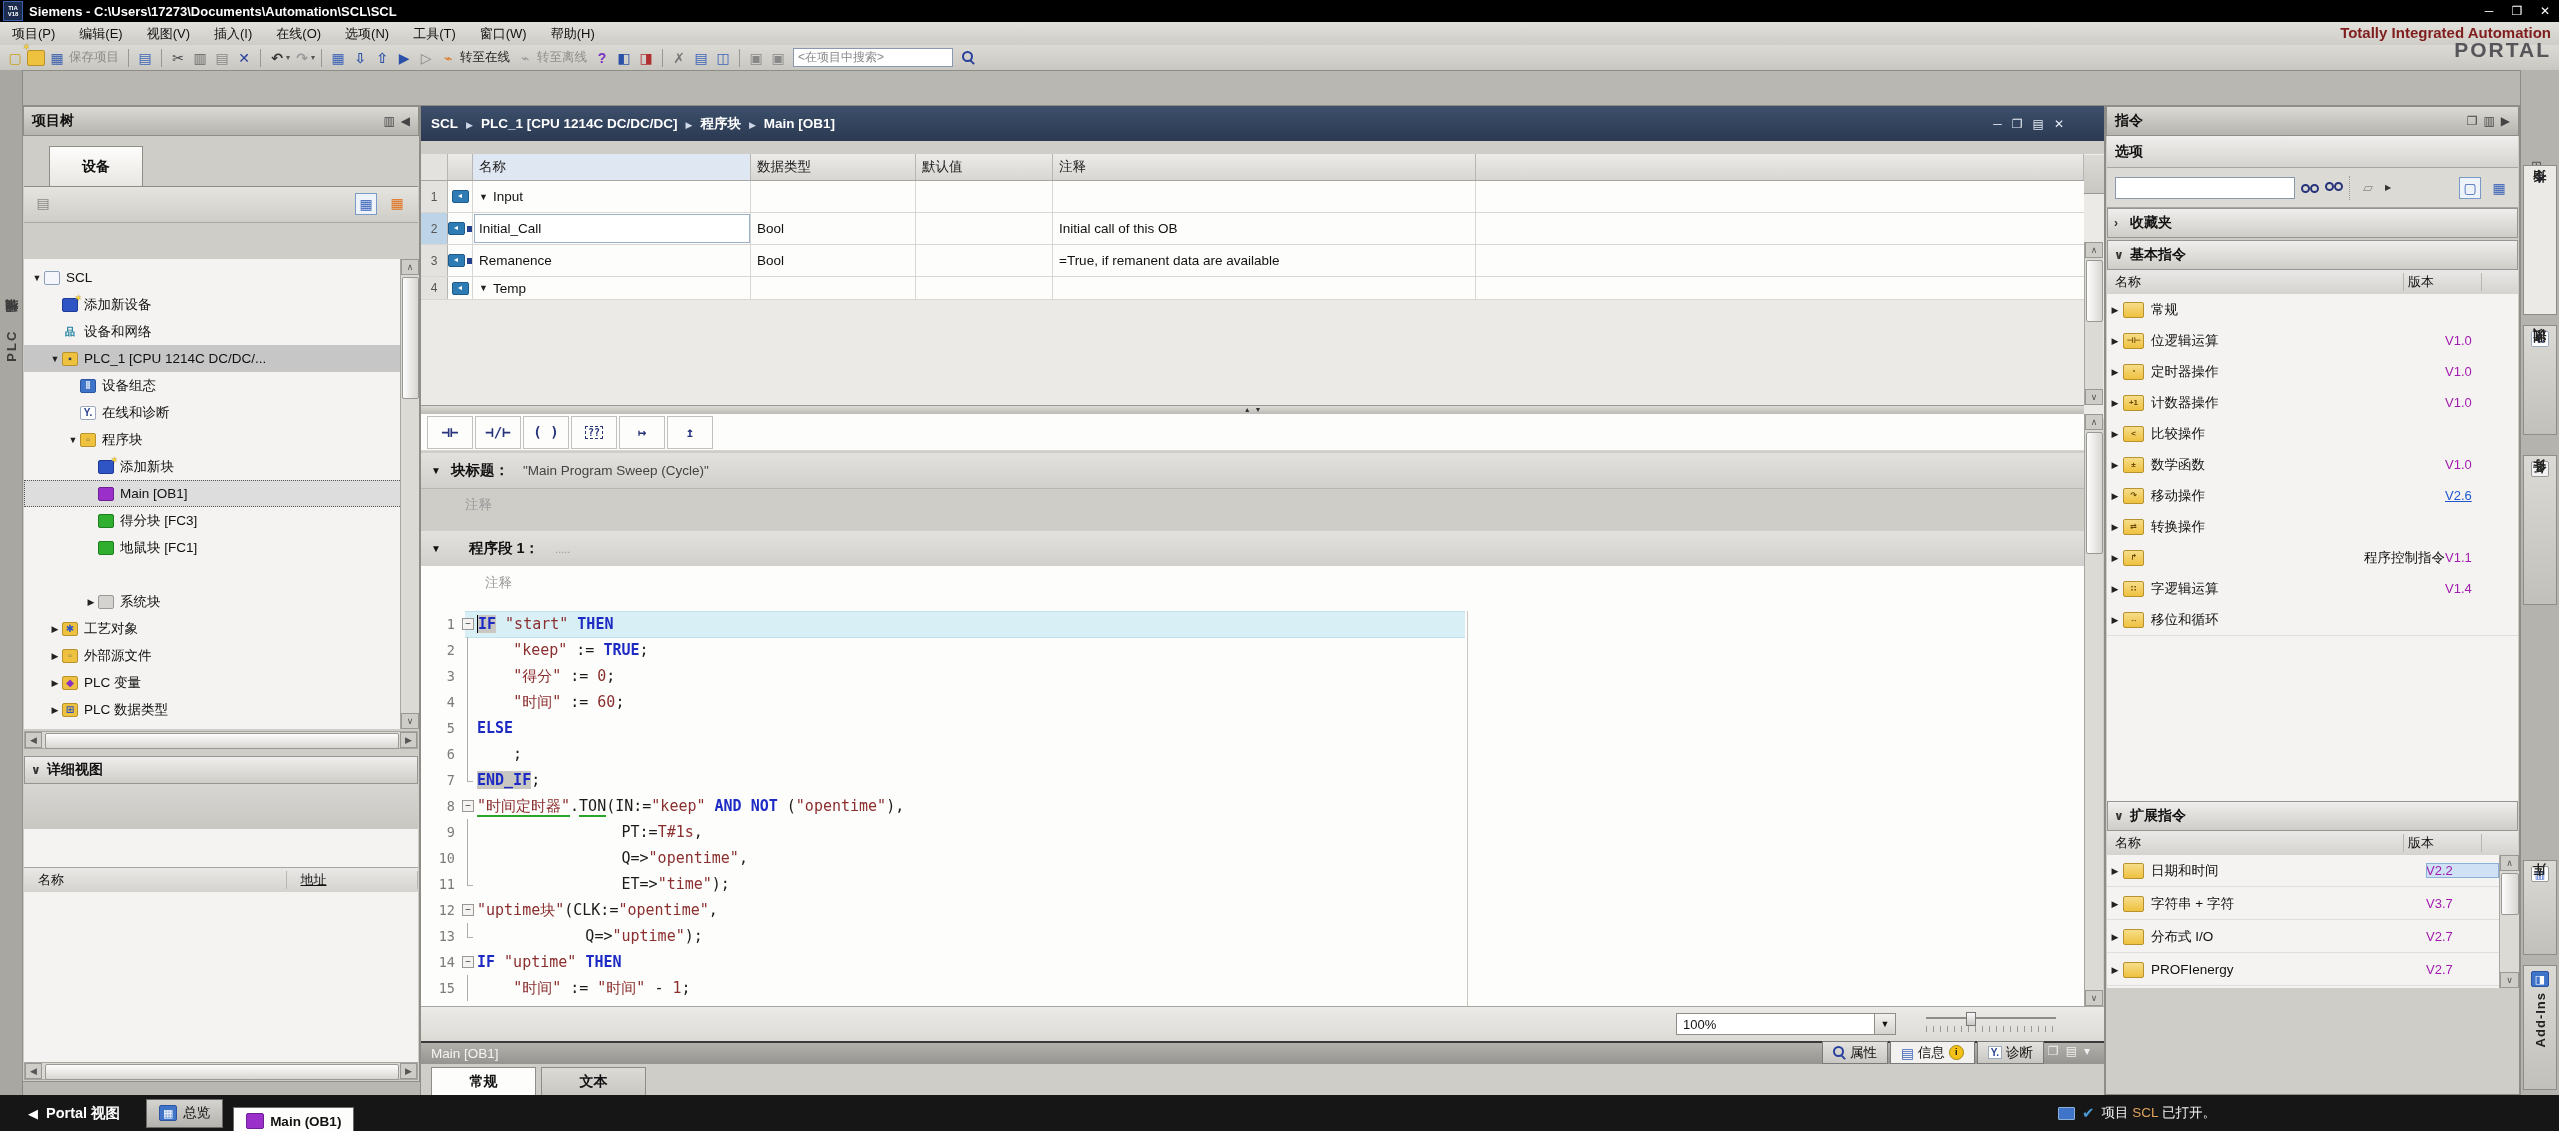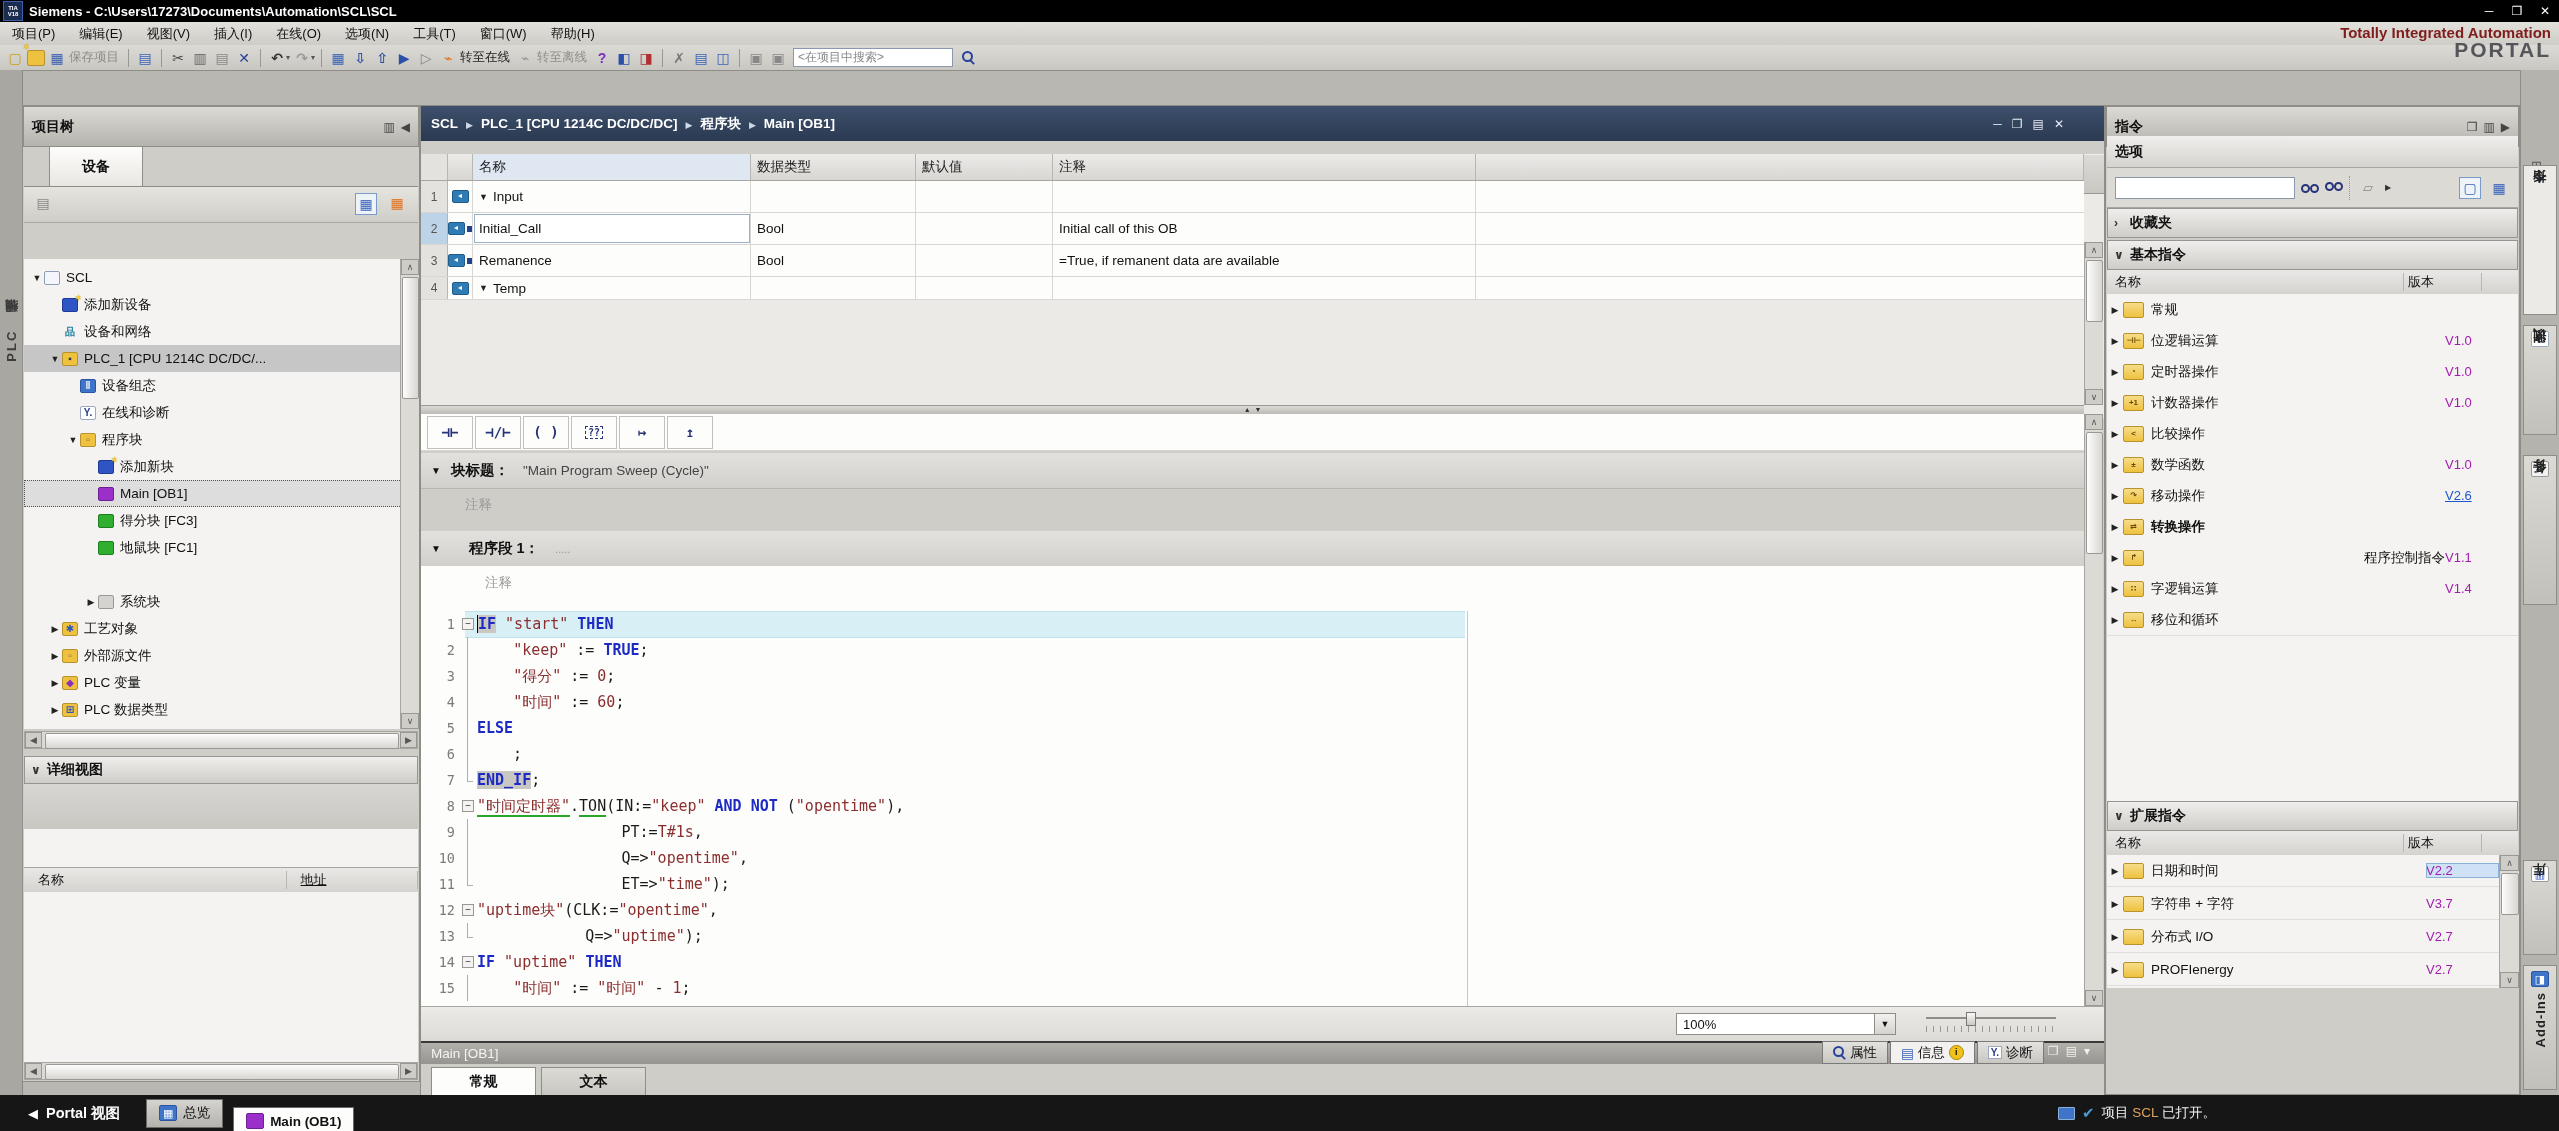--- a/index.html
+++ b/index.html
@@ -33,21 +33,21 @@
   .mag::after{content:"";position:absolute;width:6px;height:2px;background:#27409c;transform:rotate(45deg);left:7px;top:10px;}
   
   .brand{right:8px;top:24px;text-align:right;z-index:5;}
   .brand .b1{font-size:15px;font-weight:bold;color:#7f1d1d;margin-left:40px;}
   .brand .b2{font-size:21px;font-weight:bold;color:#55555a;letter-spacing:2px;line-height:18px;}
   
   .leftstrip{left:0;top:70px;width:22px;height:1025px;background:#a9a7a2;border-right:1px solid #8a8884;}
   .vlabel{writing-mode:vertical-rl;transform:rotate(180deg);font-size:13px;font-weight:bold;color:#3c3c3c;letter-spacing:2px;}
   .leftstrip .vlabel{position:absolute;top:250px;left:3px;}
   
-  .panel-hdr{height:41px;background:linear-gradient(#dcdad5,#b5b3ae);display:flex;align-items:center;padding:0 8px;font-weight:bold;font-size:14px;border:1px solid #8f8d88;box-sizing:border-box;}
+  .panel-hdr{height:30px;background:linear-gradient(#dcdad5,#b5b3ae);display:flex;align-items:center;padding:0 8px;font-weight:bold;font-size:14px;border:1px solid #8f8d88;box-sizing:border-box;}
   .panel-hdr .hicons{margin-left:auto;display:flex;gap:6px;font-size:12px;color:#444;font-weight:normal;}
   .secbar{background:linear-gradient(#efeeec,#cfcdc8);border:1px solid #979591;box-sizing:border-box;display:flex;align-items:center;font-weight:bold;font-size:14px;padding:0 6px;}
   .secbar .arr{width:16px;font-size:12px;font-weight:bold;color:#333;}
   
   .ptree{left:22px;top:105px;width:398px;height:977px;background:#cfcdc8;border:1px solid #8f8d88;box-sizing:border-box;}
   .ptab{position:absolute;left:26px;top:40px;width:92px;height:40px;background:linear-gradient(#fdfdfc,#e8e6e1);border:1px solid #8f8d88;border-bottom:none;font-weight:bold;font-size:14px;display:flex;align-items:center;justify-content:center;}
   .ptoolrow{position:absolute;left:1px;top:80px;width:394px;height:35px;background:linear-gradient(#e6e4df,#cfcdc8);border-bottom:1px solid #a8a6a1;border-top:1px solid #8f8d88;}
   .treearea{position:absolute;left:1px;top:153px;width:376px;height:470px;background:#f4f3f1;overflow:hidden;}
   .trow{position:absolute;left:0;width:100%;height:27px;display:flex;align-items:center;font-size:13.5px;white-space:nowrap;}
   .trow .arr{width:14px;font-size:9px;color:#222;text-align:center;flex:none;}
@@ -652,21 +652,21 @@
         </div>
         <div class="irow" style="top: 186px;">
           <span class="arr">▶</span>
           <span class="ifold">↷</span>
           <span style="flex: 1 1 0%;">移动操作</span>
           <span class="iver link">V2.6</span>
         </div>
         <div class="irow" style="top: 217px;">
           <span class="arr">▶</span>
           <span class="ifold">⇄</span>
-          <span style="flex: 1 1 0%; font-weight: bold;">转换操作</span>
+          <span style="flex: 1 1 0%;">转换操作</span>
           <span class="iver"></span>
         </div>
         <div class="irow" style="top: 248px;">
           <span class="arr">▶</span>
           <span class="ifold">↱</span>
           <span style="flex: 1 1 0%; text-align: right;">程序控制指令</span>
           <span class="iver">V1.1</span>
         </div>
         <div class="irow" style="top: 279px;">
           <span class="arr">▶</span>

